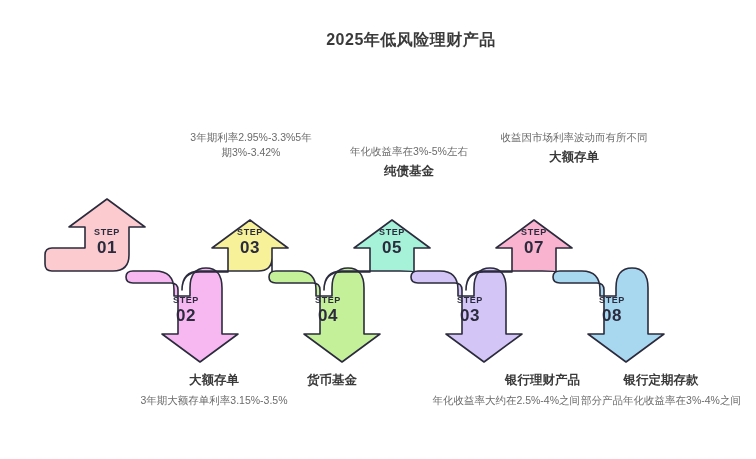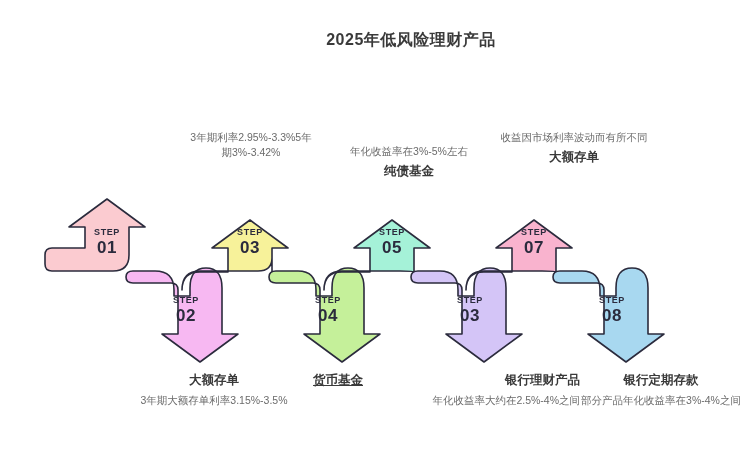--- a/index.html
+++ b/index.html
@@ -139,21 +139,21 @@
   </div>
   <div class="lbl top" style="left:498px;top:130px;width:152px;">
     <div class="desc">收益因市场利率波动而有所不同</div>
     <div class="name">大额存单</div>
   </div>
 
   <div class="lbl bottom" style="left:114px;top:372px;width:160px;margin-left:20px;">
     <div class="name">大额存单</div>
     <div class="desc">3年期大额存单利率3.15%-3.5%</div>
   </div>
-  <div class="lbl bottom" style="left:258px;top:372px;width:160px;text-decoration:underline;">
+  <div class="lbl bottom" style="left:252px;top:372px;width:160px;">
     <div class="name">货币基金</div>
   </div>
   <div class="lbl bottom" style="left:420px;top:372px;width:160px;text-align:right;">
     <div class="name">银行理财产品</div>
     <div class="desc">年化收益率大约在2.5%-4%之间</div>
   </div>
   <div class="lbl bottom" style="left:576px;top:372px;width:170px;">
     <div class="name">银行定期存款</div>
     <div class="desc">部分产品年化收益率在3%-4%之间</div>
   </div>

